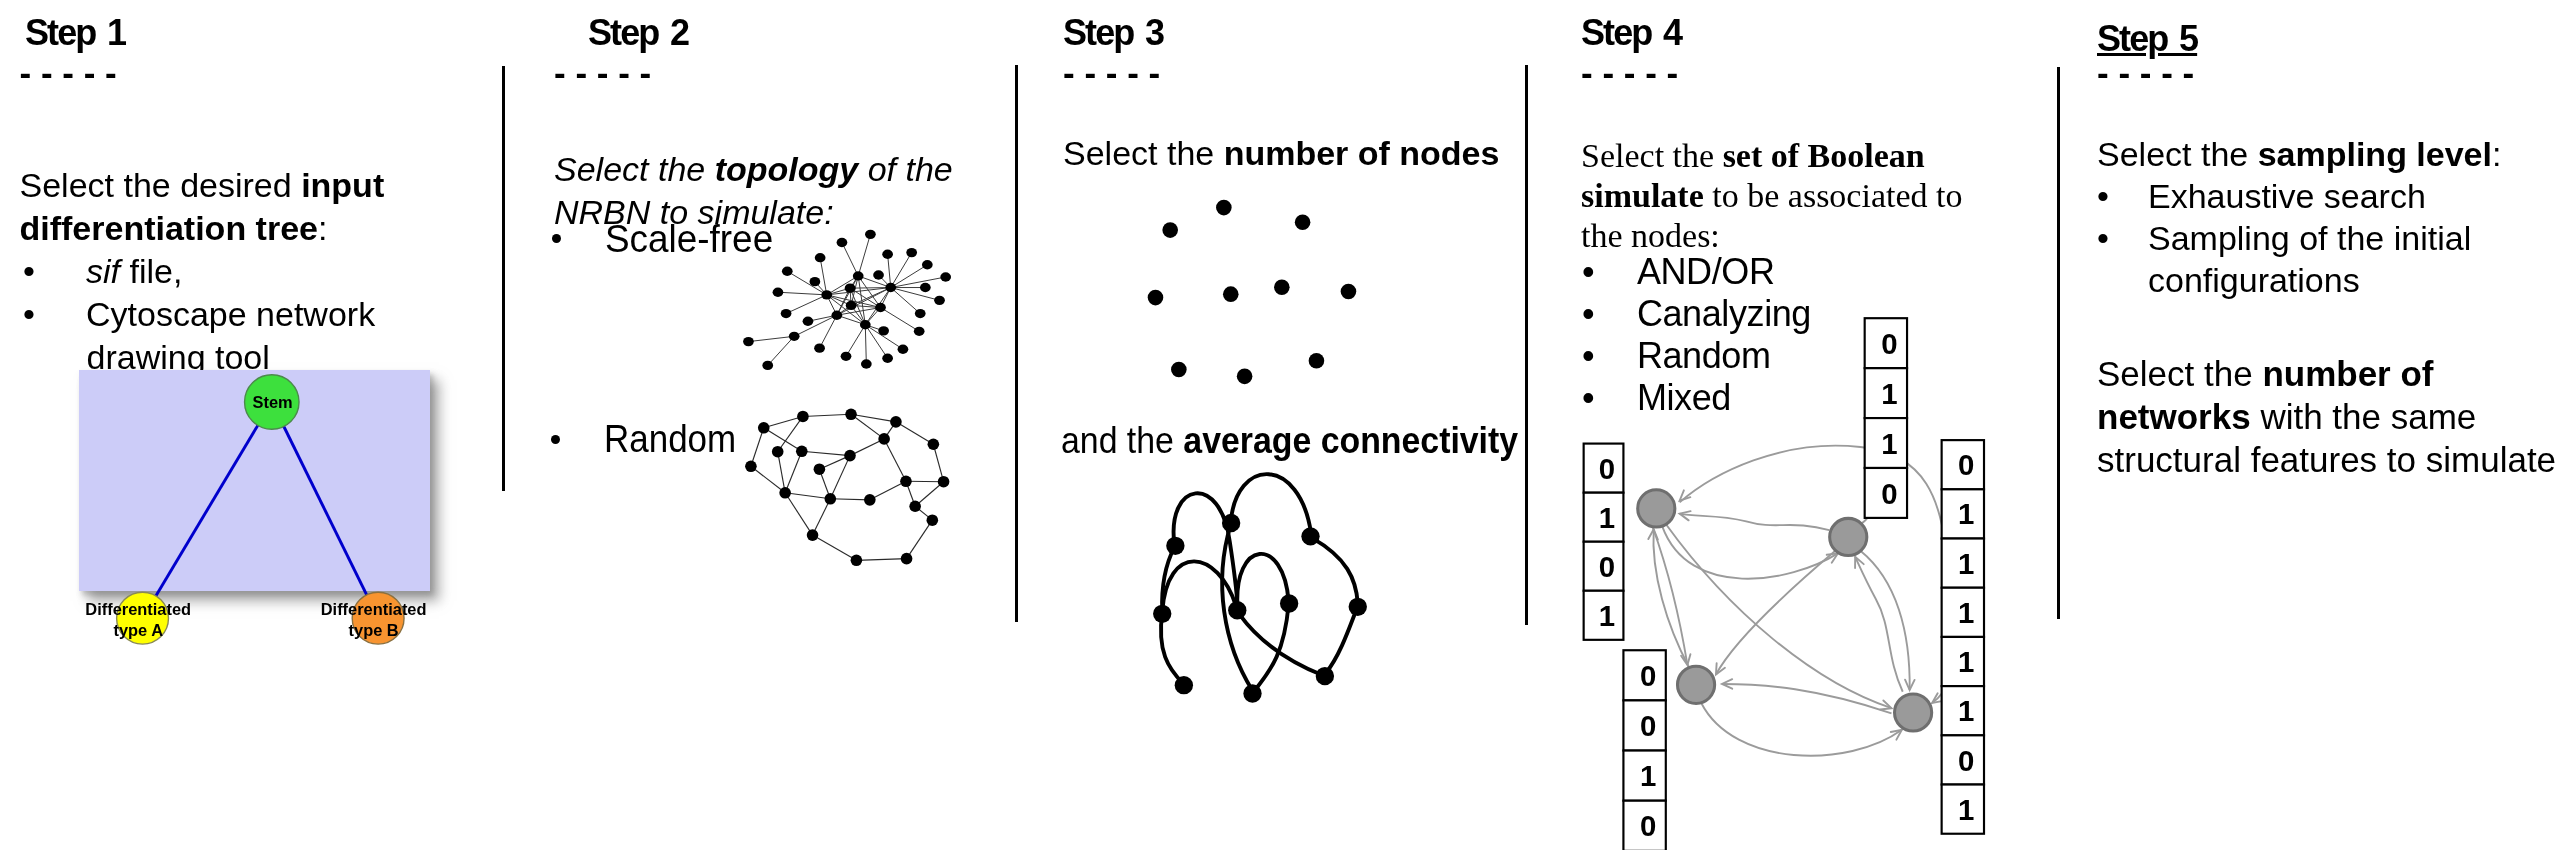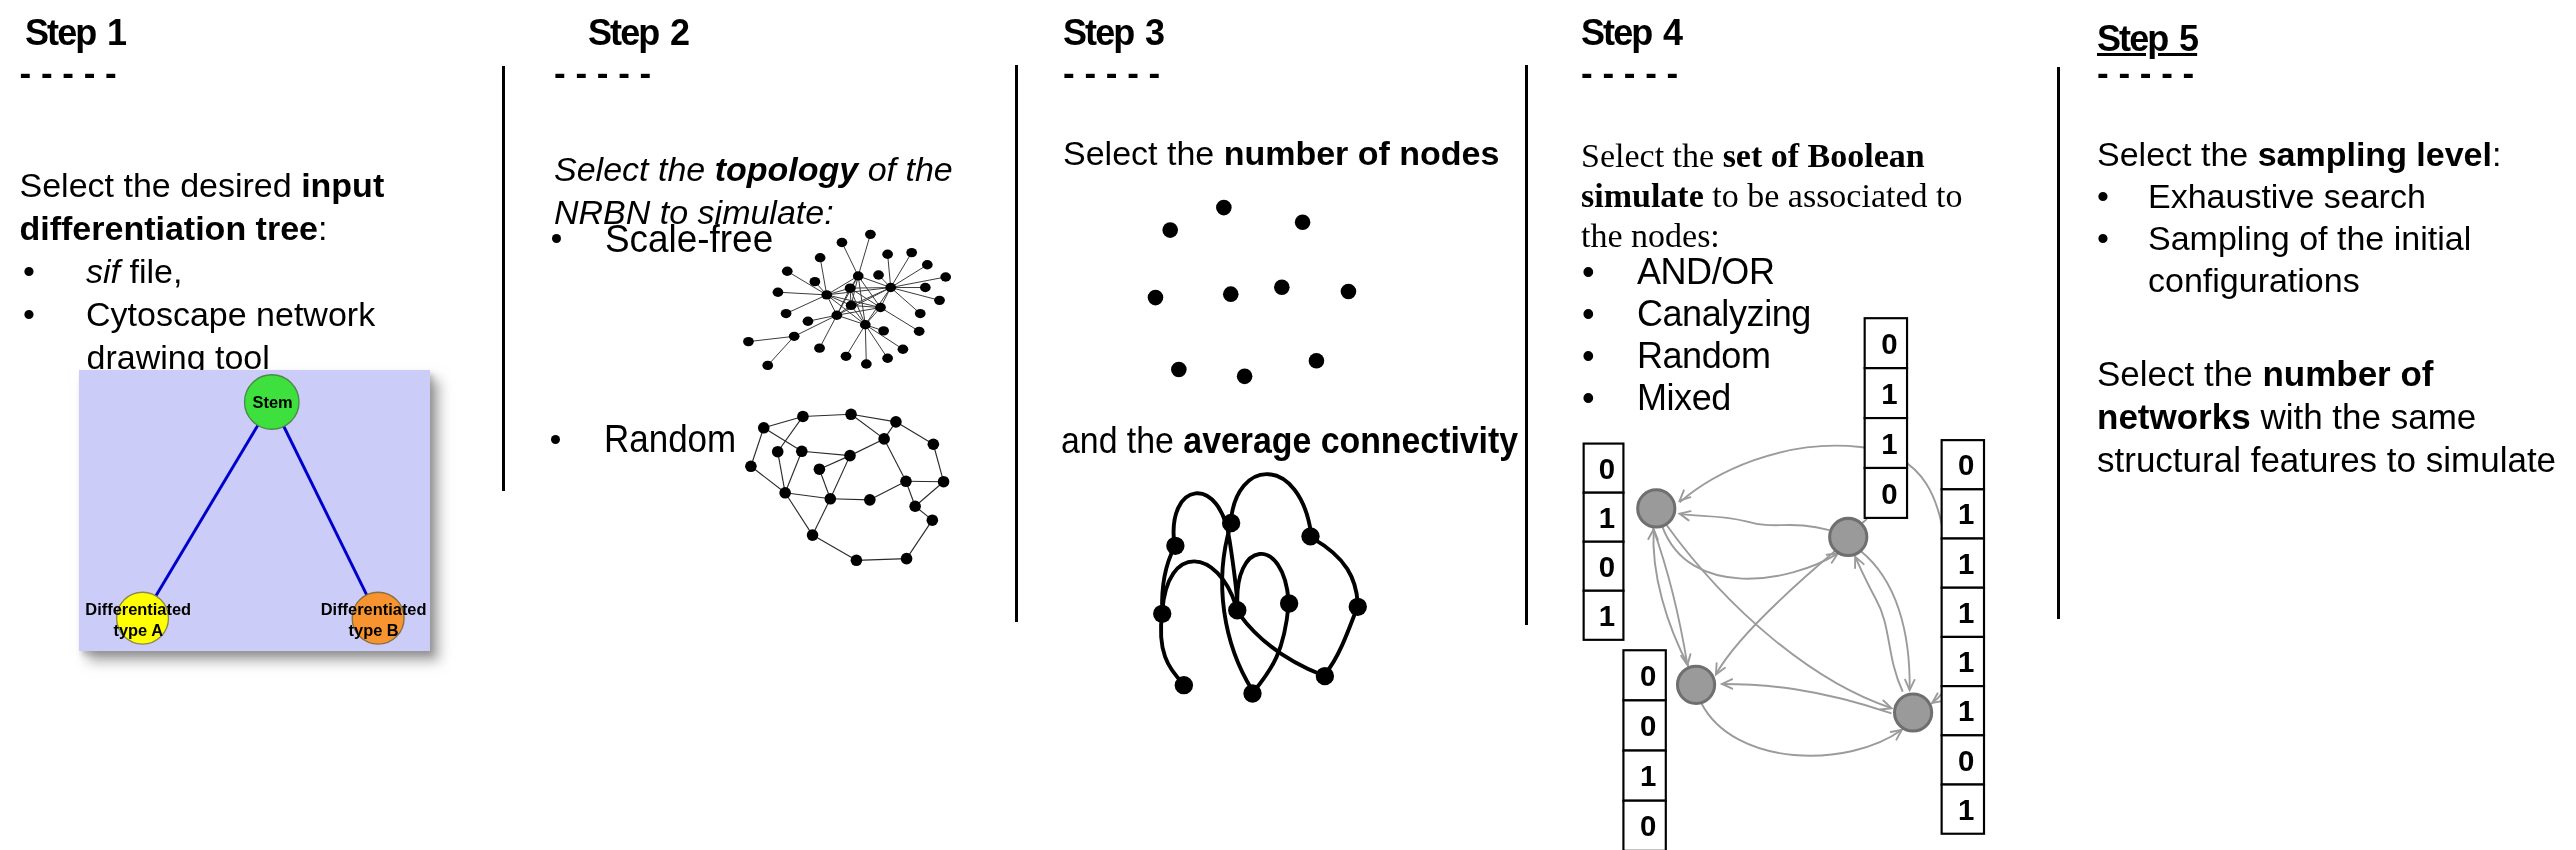--- a/index.html
+++ b/index.html
@@ -48,21 +48,21 @@
 <span class="bul" style="width:55px;padding-left:0.9px;">•</span>Canalyzing<br>
 <span class="bul" style="width:55px;padding-left:0.9px;">•</span>Random<br>
 <span class="bul" style="width:55px;padding-left:0.9px;">•</span>Mixed</div>
 <div class="abs body" style="left:2097px;top:133px;line-height:42px;">Select the <b>sampling level</b>:<br>
 <span class="bul" style="width:51px;">•</span>Exhaustive search<br>
 <span class="bul" style="width:51px;">•</span>Sampling of the initial<br>
 <span class="bul" style="width:51px;"></span>configurations</div>
 <div class="abs body" style="left:2097px;top:352px;font-size:35px;line-height:43px;">Select the <b>number of</b><br>
 <b>networks</b> with the same<br>
 structural features to simulate</div>
-<div class="abs" style="left:79px;top:370px;width:351px;height:281px;background:#ccccf8;box-shadow:8.7px 10.4px 12px rgba(110,110,110,0.60), 2.6px 3.5px 5.2px rgba(140,140,140,0.45);text-align:center;">
+<div class="abs" style="left:79px;top:370px;width:351px;height:221px;background:#ccccf8;box-shadow:8.7px 10.4px 12px rgba(110,110,110,0.60), 2.6px 3.5px 5.2px rgba(140,140,140,0.45);text-align:center;">
     <svg width="351" height="281" style="left:0;top:0;" viewBox="0 0 406 325">
       <line x1="223" y1="37" x2="73.5" y2="287" stroke="#0000cc" stroke-width="3.4"></line>
       <line x1="223" y1="37" x2="346" y2="287" stroke="#0000cc" stroke-width="3.4"></line>
       <circle cx="223" cy="37" r="31.5" fill="#3de03d" stroke="#4c8a4c" stroke-width="1.6"></circle>
       <circle cx="73.5" cy="287" r="30" fill="#ffff00" stroke="#8a8a55" stroke-width="1.6"></circle>
       <circle cx="346" cy="287" r="30" fill="#f89430" stroke="#8a7040" stroke-width="1.6"></circle>
       <text x="224" y="44.4" font-size="19" font-weight="bold" text-anchor="middle">Stem</text>
       <text x="68.5" y="283.6" font-size="19" font-weight="bold" text-anchor="middle">Differentiated</text>
       <text x="68.5" y="307.3" font-size="19" font-weight="bold" text-anchor="middle">type A</text>
       <text x="340.8" y="283.6" font-size="19" font-weight="bold" text-anchor="middle">Differentiated</text>

